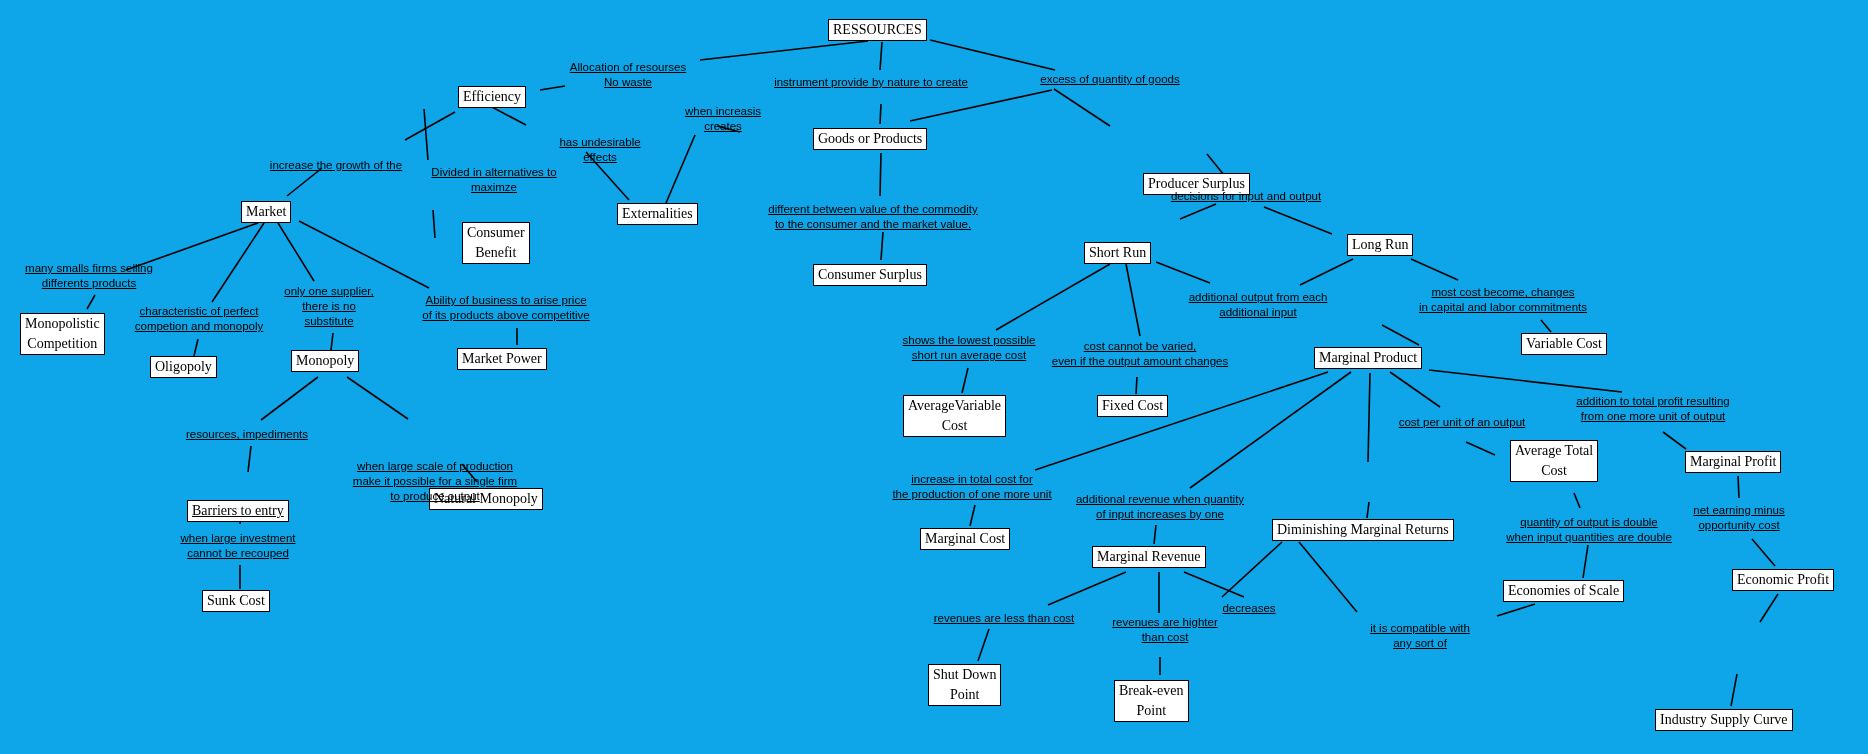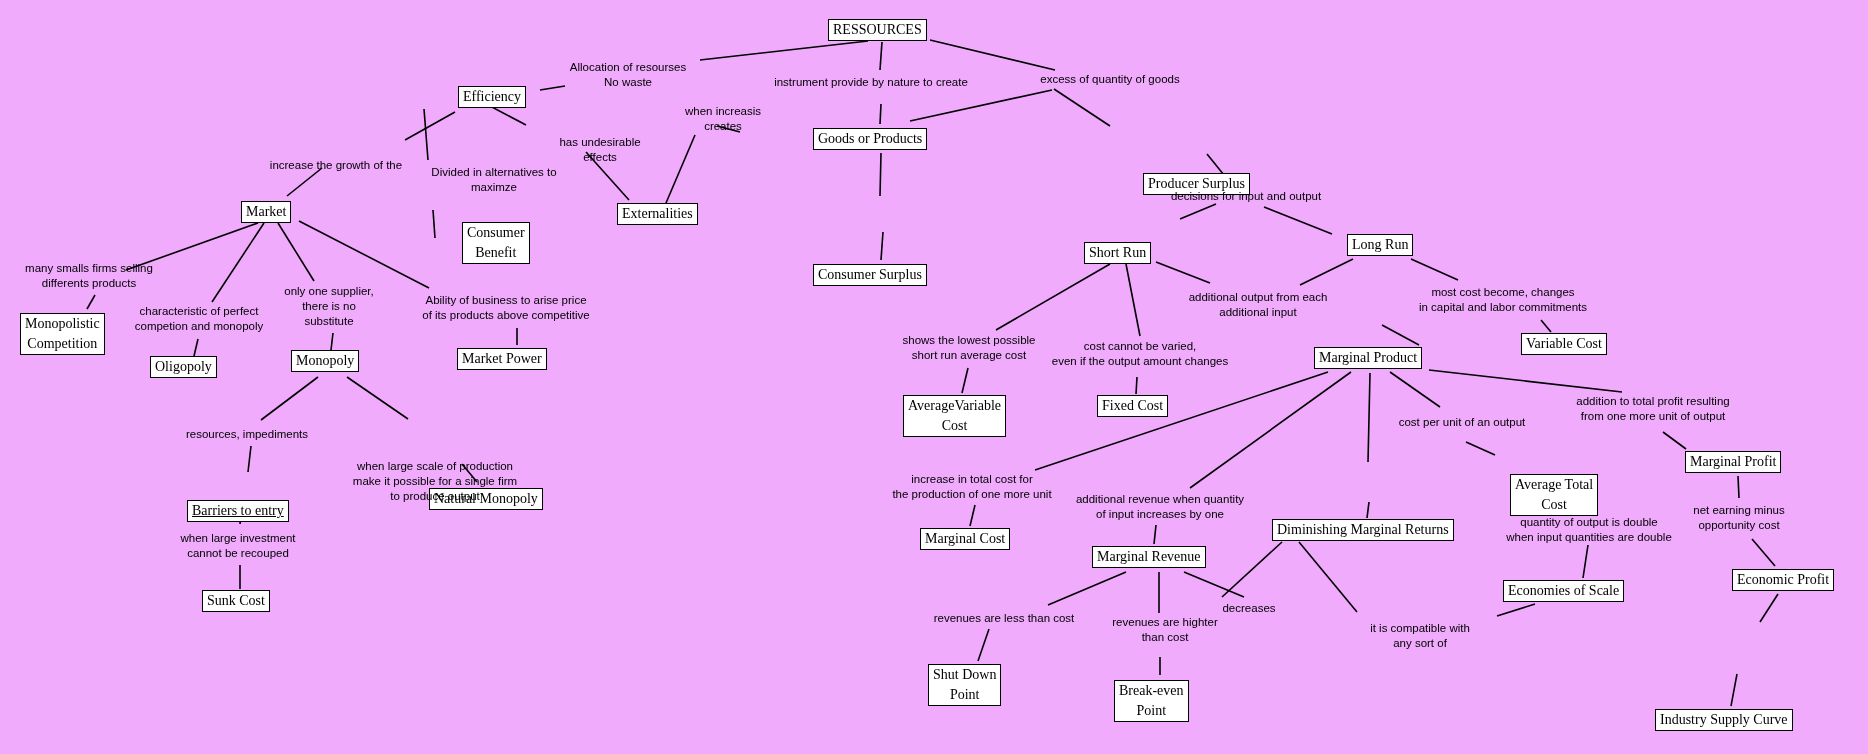--- a/index.html
+++ b/index.html
@@ -1,28 +1,28 @@
 <!DOCTYPE html>
 <html><head>
 <meta charset="utf-8">
 <style>
   html, body { margin: 0; padding: 0; background: #ffffff; }
-  #canvas { position: relative; width: 1868px; height: 754px; overflow: hidden; background: #f0abfc; }
+  #canvas { position: relative; width: 1868px; height: 754px; overflow: hidden; background: #0ea5e9; }
   svg#links { position: absolute; left: 0; top: 0; width: 1868px; height: 754px; }
   svg#links line { stroke: #000000; stroke-width: 1.6; }
   .node {
     position: absolute; border: 1px solid #000; background: #fff;
     font-family: "Liberation Serif", "DejaVu Serif", serif; font-size: 14px;
     color: #000; text-align: center; line-height: 20px; padding: 0 4px;
     white-space: pre-line; box-sizing: border-box; cursor: pointer;
   }
   .label {
     position: absolute; font-family: "Liberation Sans", "DejaVu Sans", sans-serif;
     font-size: 11.5px; color: #000; text-align: center; line-height: 15px;
-    white-space: pre-line; transform: translateX(-50%);
+    white-space: pre-line; transform: translateX(-50%); text-decoration: underline;
   }
 </style>
 </head>
 <body>
 
 <div id="canvas">
   <svg id="links">
       <line x1="868" y1="41" x2="700" y2="60"></line>
       <line x1="882" y1="42" x2="880" y2="70"></line>
       <line x1="930" y1="40" x2="1055" y2="70"></line>
@@ -112,21 +112,21 @@
   <div class="node" style="left:1084px;top:242px;">Short Run</div>
   <div class="node" style="left:1347px;top:234px;">Long Run</div>
   <div class="node" style="left:903px;top:395px;">AverageVariable
 Cost</div>
   <div class="node" style="left:1097px;top:395px;">Fixed Cost</div>
   <div class="node" style="left:1314px;top:347px;">Marginal Product</div>
   <div class="node" style="left:1521px;top:333px;">Variable Cost</div>
   <div class="node" style="left:920px;top:528px;">Marginal Cost</div>
   <div class="node" style="left:1092px;top:546px;">Marginal Revenue</div>
   <div class="node" style="left:1272px;top:519px;">Diminishing Marginal Returns</div>
-  <div class="node" style="left:1510px;top:474px;">Average Total
+  <div class="node" style="left:1510px;top:440px;">Average Total
 Cost</div>
   <div class="node" style="left:1685px;top:451px;">Marginal Profit</div>
   <div class="node" style="left:1503px;top:580px;">Economies of Scale</div>
   <div class="node" style="left:1732px;top:569px;">Economic Profit</div>
   <div class="node" style="left:928px;top:664px;">Shut Down
 Point</div>
   <div class="node" style="left:1114px;top:680px;">Break-even
 Point</div>
   <div class="node" style="left:1655px;top:709px;">Industry Supply Curve</div>
 
@@ -134,20 +134,22 @@
 No waste</div>
   <div class="label" style="left:871px;top:75px;">instrument provide by nature to create</div>
   <div class="label" style="left:1110px;top:72px;">excess of quantity of goods</div>
   <div class="label" style="left:723px;top:104px;">when increasis
 creates</div>
   <div class="label" style="left:600px;top:135px;">has undesirable
 effects</div>
   <div class="label" style="left:336px;top:158px;">increase the growth of the</div>
   <div class="label" style="left:494px;top:165px;">Divided in alternatives to
 maximze</div>
+  <div class="label" style="left:873px;top:202px;">different between value of the commodity
+to the consumer and the market value.</div>
   <div class="label" style="left:1246px;top:189px;">decisions for input and output</div>
   <div class="label" style="left:89px;top:261px;">many smalls firms selling
 differents products</div>
   <div class="label" style="left:199px;top:304px;">characteristic of perfect
 competion and monopoly</div>
   <div class="label" style="left:329px;top:284px;">only one supplier,
 there is no
 substitute</div>
   <div class="label" style="left:506px;top:293px;">Ability of business to arise price
 of its products above competitive</div>

